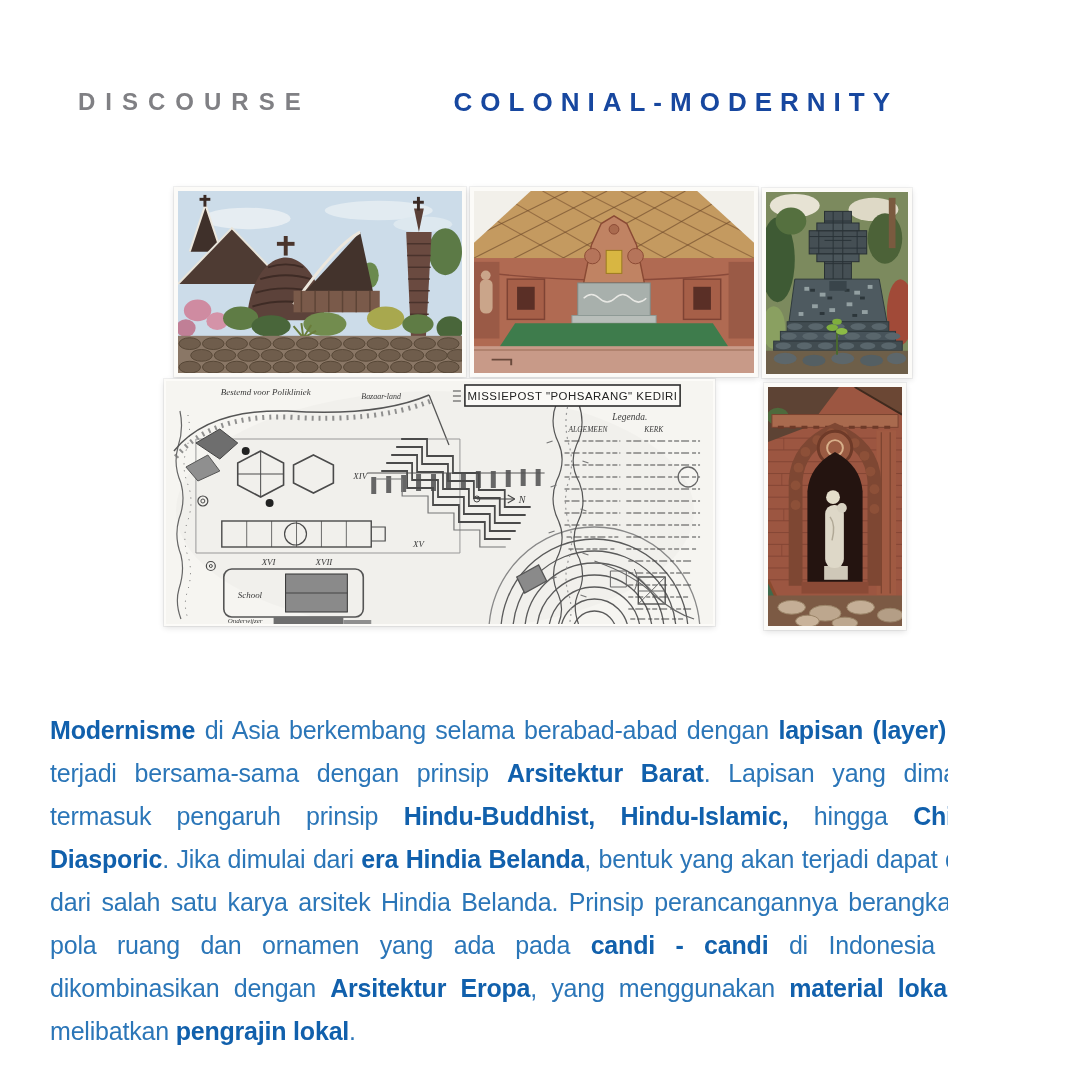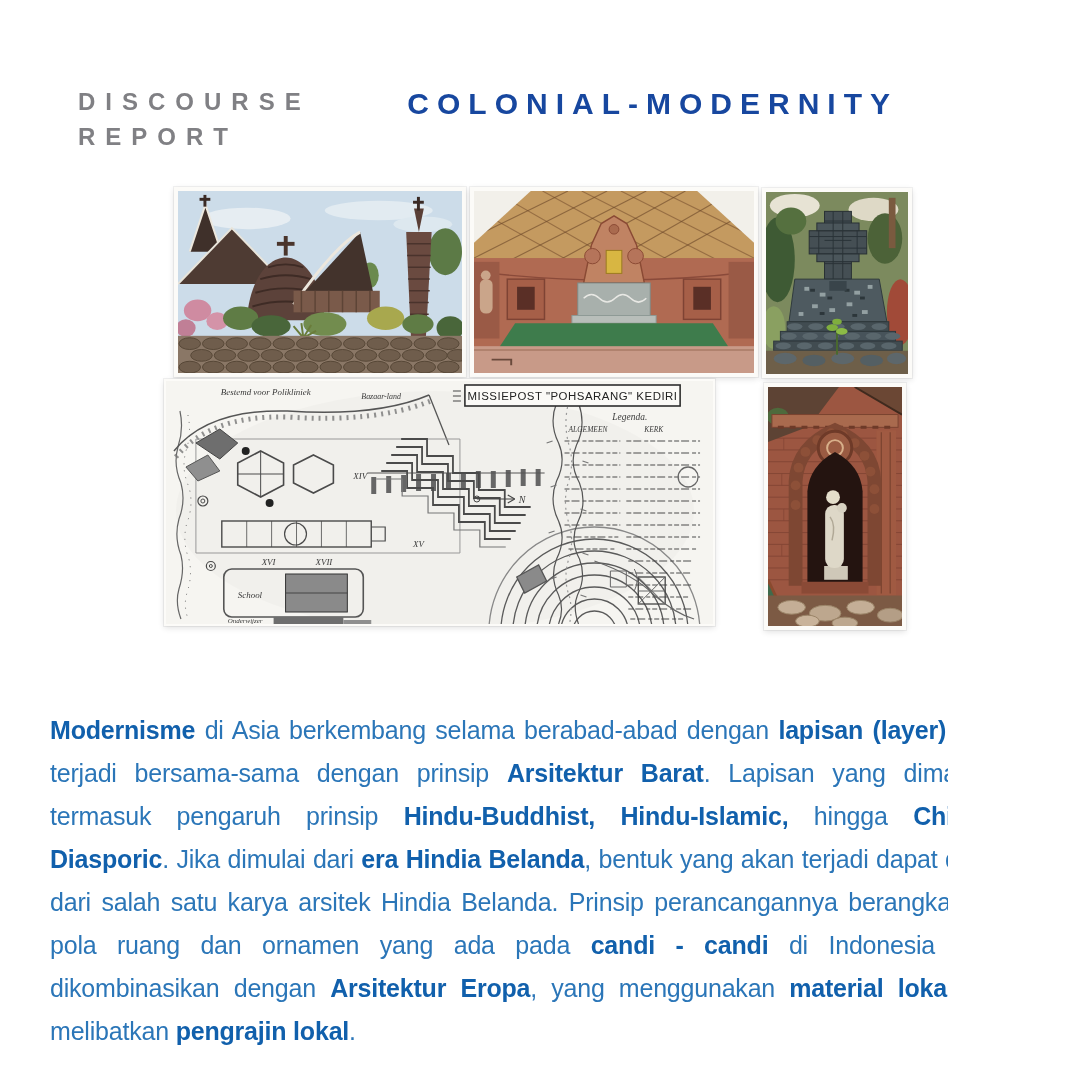--- a/index.html
+++ b/index.html
@@ -8,21 +8,21 @@
     font-family:"Liberation Sans",sans-serif;overflow:hidden;
   }
   
   .brand{
     position:absolute;left:78px;top:84px;
     font-size:24px;font-weight:700;letter-spacing:10px;line-height:35px;
     color:var(--brand-gray,#808084);
   }
   .doc-title{
     position:absolute;right:58px;top:87px;text-align:center;
-    font-size:30px;font-weight:700;letter-spacing:8px;margin-right:-8px;
+    font-size:26px;font-weight:700;letter-spacing:8px;margin-right:-8px;
     color:var(--title-navy,#17479f);white-space:nowrap;
   }
   
   .scan{
     position:absolute;background:#fcfbf8;padding:4px;box-sizing:border-box;
     box-shadow:0 0 0 1px rgba(0,0,0,0.05),0 2px 6px rgba(0,0,0,0.12);
   }
   .scan svg{display:block;width:100%;height:100%;}
   #photo-church   {left:174px;top:187px;width:292px;height:190px;}
   #photo-altar    {left:470px;top:187px;width:288px;height:190px;}
@@ -40,21 +40,20 @@
   .plan-hand{font-family:"Liberation Serif",serif;font-style:italic;fill:#3a3a3a;}
   .plan-caps{font-family:"Liberation Sans",sans-serif;fill:#222;}
 </style>
 </head>
 <body>
 
 <div id="canvas">
 
   <div class="brand">
     <div>DISCOURSE</div>
-    <div>REPORT</div>
   </div>
   <div class="doc-title">COLONIAL-MODERNITY</div>
 
   <div class="scan" id="photo-church">
     <svg viewBox="0 0 290 186" preserveAspectRatio="none">
       <rect x="0" y="0" width="290" height="186" fill="#ccdce9"></rect>
       <g>
         <ellipse cx="70" cy="28" rx="45" ry="11" fill="#e6edf2"></ellipse>
         <ellipse cx="205" cy="20" rx="55" ry="10" fill="#e2ebf1"></ellipse>
         <ellipse cx="250" cy="34" rx="30" ry="8" fill="#dde8ef"></ellipse>

